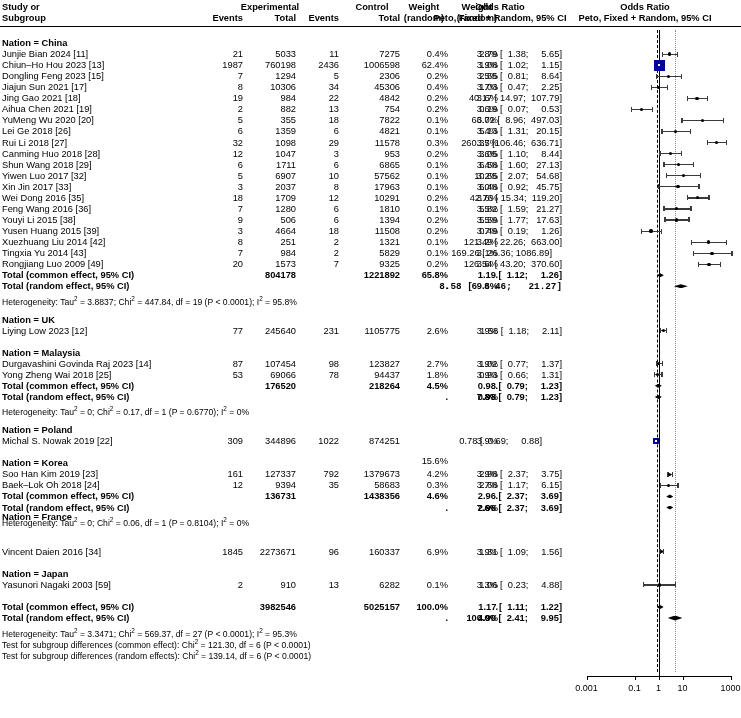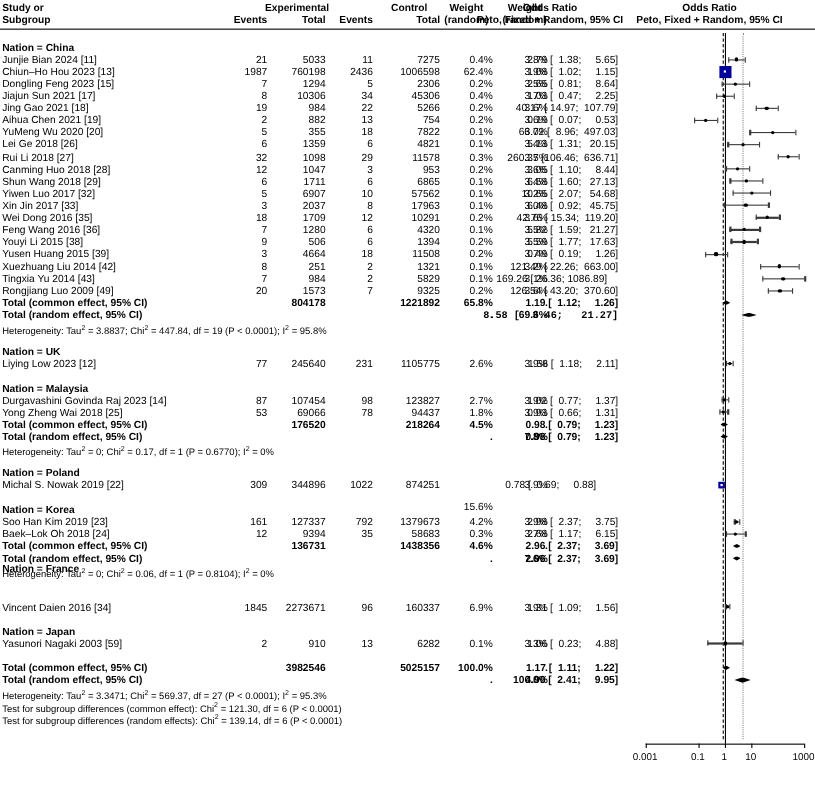--- a/index.html
+++ b/index.html
@@ -87,21 +87,21 @@
     <div class="txt  r" style="left: 226px; top: 82.24px; width: 70px;">10306</div>
     <div class="txt  r" style="left: 279px; top: 82.24px; width: 60px;">34</div>
     <div class="txt  r" style="left: 330px; top: 82.24px; width: 70px;">45306</div>
     <div class="txt  r" style="left: 388px; top: 82.24px; width: 60px;">0.4%</div>
     <div class="txt  r" style="left: 438px; top: 82.24px; width: 60px;">3.7%</div>
     <div class="txt  r" style="left: 382px; top: 82.24px; width: 180px;">1.03&nbsp;[&nbsp;&nbsp;0.47;&nbsp;&nbsp;&nbsp;&nbsp;&nbsp;2.25]</div>
     <div class="txt " style="left: 2px; top: 93.3px;">Jing Gao 2021 [18]</div>
     <div class="txt  r" style="left: 173px; top: 93.3px; width: 70px;">19</div>
     <div class="txt  r" style="left: 226px; top: 93.3px; width: 70px;">984</div>
     <div class="txt  r" style="left: 279px; top: 93.3px; width: 60px;">22</div>
-    <div class="txt  r" style="left: 330px; top: 93.3px; width: 70px;">5266</div>
+    <div class="txt  r" style="left: 330px; top: 93.3px; width: 70px;">4842</div>
     <div class="txt  r" style="left: 388px; top: 93.3px; width: 60px;">0.2%</div>
     <div class="txt  r" style="left: 438px; top: 93.3px; width: 60px;">3.6%</div>
     <div class="txt  r" style="left: 382px; top: 93.3px; width: 180px;">40.17&nbsp;[&nbsp;14.97;&nbsp;&nbsp;107.79]</div>
     <div class="txt " style="left: 2px; top: 104.36px;">Aihua Chen 2021 [19]</div>
     <div class="txt  r" style="left: 173px; top: 104.36px; width: 70px;">2</div>
     <div class="txt  r" style="left: 226px; top: 104.36px; width: 70px;">882</div>
     <div class="txt  r" style="left: 279px; top: 104.36px; width: 60px;">13</div>
     <div class="txt  r" style="left: 330px; top: 104.36px; width: 70px;">754</div>
     <div class="txt  r" style="left: 388px; top: 104.36px; width: 60px;">0.2%</div>
     <div class="txt  r" style="left: 438px; top: 104.36px; width: 60px;">3.6%</div>
@@ -167,21 +167,21 @@
     <div class="txt  r" style="left: 226px; top: 192.84px; width: 70px;">1709</div>
     <div class="txt  r" style="left: 279px; top: 192.84px; width: 60px;">12</div>
     <div class="txt  r" style="left: 330px; top: 192.84px; width: 70px;">10291</div>
     <div class="txt  r" style="left: 388px; top: 192.84px; width: 60px;">0.2%</div>
     <div class="txt  r" style="left: 438px; top: 192.84px; width: 60px;">3.6%</div>
     <div class="txt  r" style="left: 382px; top: 192.84px; width: 180px;">42.76&nbsp;[&nbsp;15.34;&nbsp;&nbsp;119.20]</div>
     <div class="txt " style="left: 2px; top: 203.9px;">Feng Wang 2016 [36]</div>
     <div class="txt  r" style="left: 173px; top: 203.9px; width: 70px;">7</div>
     <div class="txt  r" style="left: 226px; top: 203.9px; width: 70px;">1280</div>
     <div class="txt  r" style="left: 279px; top: 203.9px; width: 60px;">6</div>
-    <div class="txt  r" style="left: 330px; top: 203.9px; width: 70px;">4320</div>
+    <div class="txt  r" style="left: 330px; top: 203.9px; width: 70px;">1810</div>
     <div class="txt  r" style="left: 388px; top: 203.9px; width: 60px;">0.1%</div>
     <div class="txt  r" style="left: 438px; top: 203.9px; width: 60px;">3.5%</div>
     <div class="txt  r" style="left: 382px; top: 203.9px; width: 180px;">5.82&nbsp;[&nbsp;&nbsp;1.59;&nbsp;&nbsp;&nbsp;21.27]</div>
     <div class="txt " style="left: 2px; top: 214.96px;">Youyi Li 2015 [38]</div>
     <div class="txt  r" style="left: 173px; top: 214.96px; width: 70px;">9</div>
     <div class="txt  r" style="left: 226px; top: 214.96px; width: 70px;">506</div>
     <div class="txt  r" style="left: 279px; top: 214.96px; width: 60px;">6</div>
     <div class="txt  r" style="left: 330px; top: 214.96px; width: 70px;">1394</div>
     <div class="txt  r" style="left: 388px; top: 214.96px; width: 60px;">0.2%</div>
     <div class="txt  r" style="left: 438px; top: 214.96px; width: 60px;">3.5%</div>

